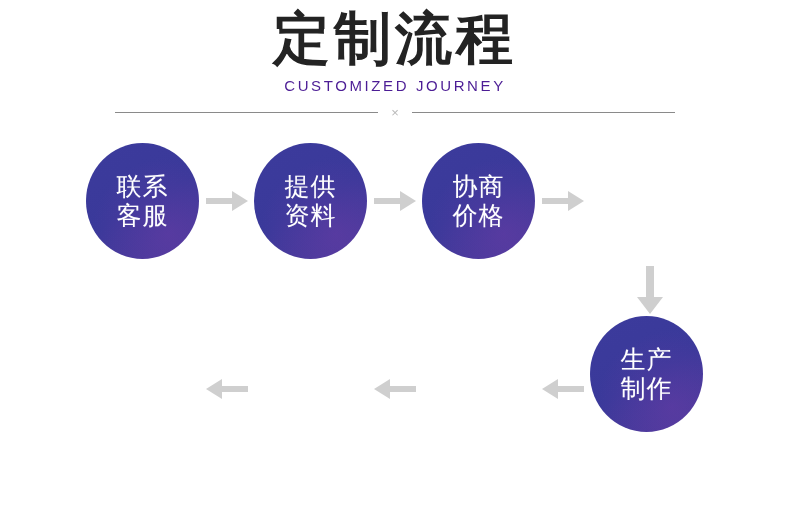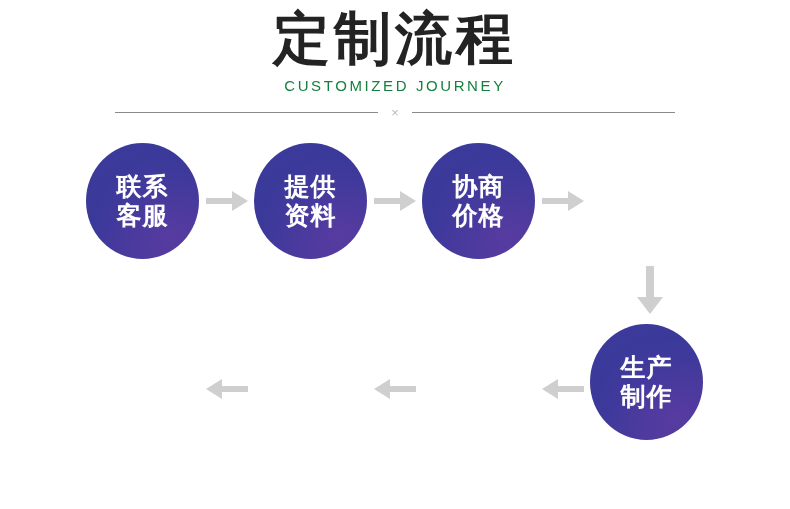--- a/index.html
+++ b/index.html
@@ -27,21 +27,21 @@
     line-height:68px;
     font-weight:bold;
     color:#232323;
     letter-spacing:4px;
     padding-top:4px;
     font-family:"DejaVu Sans", "Liberation Sans", sans-serif;
   }
   .page-subtitle {
     font-size:15px;
     line-height:20px;
-    color:#15803d;
+    color:#4c1d95;
     letter-spacing:2.6px;
     font-weight:normal;
     margin-top:4px;
     font-family:"Liberation Sans", sans-serif;
   }
 
   
   .divider {
     position:absolute;
     left:115px; top:103px;
@@ -77,34 +77,34 @@
       linear-gradient(150deg, #3c3b9c 0%, #3a399a 52%, #4b3a9b 100%);
     display:flex;
     flex-direction:column;
     align-items:center;
     justify-content:center;
     color:#ffffff;
   }
   .node-line {
     font-size:25px;
     line-height:29px;
-    font-weight:bold;
+    font-weight:normal;
     letter-spacing:1px;
     color:#ffffff;
     font-family:"DejaVu Sans", "Liberation Sans", sans-serif;
     text-shadow:0 0 1px rgba(255,255,255,0.25);
   }
 
   
   .n1 { left:86px;  top:143px; }
   .n2 { left:254px; top:143px; }
   .n3 { left:422px; top:143px; }
   .n4 { left:590px; top:143px; }
   
-  .n5 { left:590px; top:324px; }
+  .n5 { left:590px; top:316px; }
   .n6 { left:422px; top:331px; }
   .n7 { left:254px; top:331px; }
   .n8 { left:86px;  top:331px; }
 
   
   .arrow-h {
     position:absolute;
     width:42px;
     height:26px;
     top:188px;

